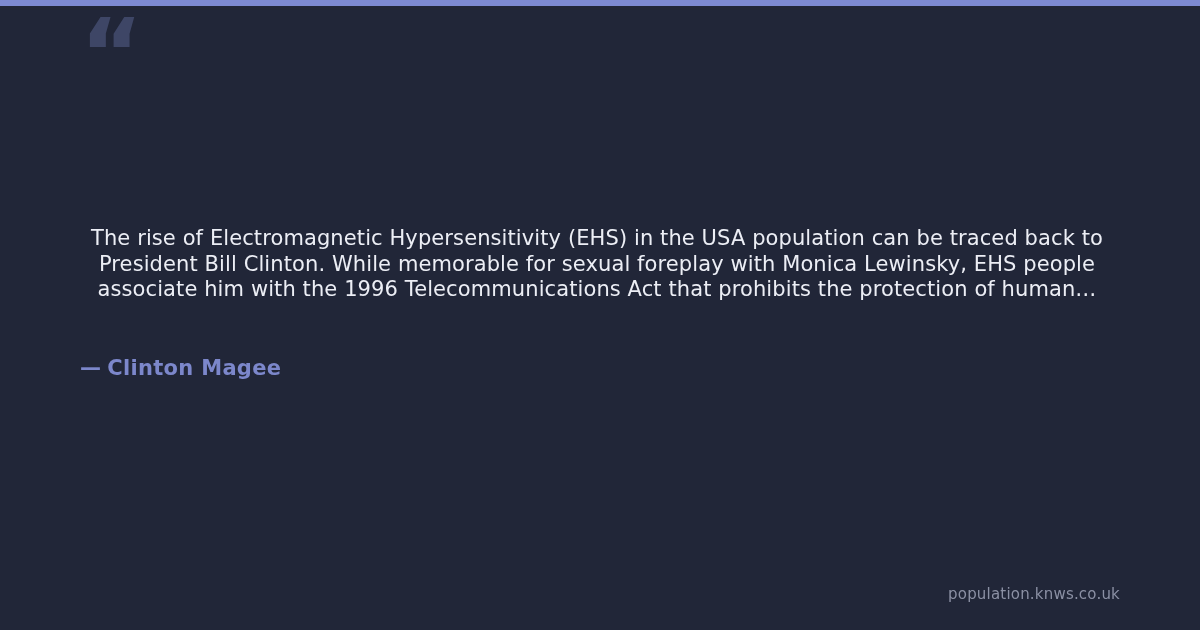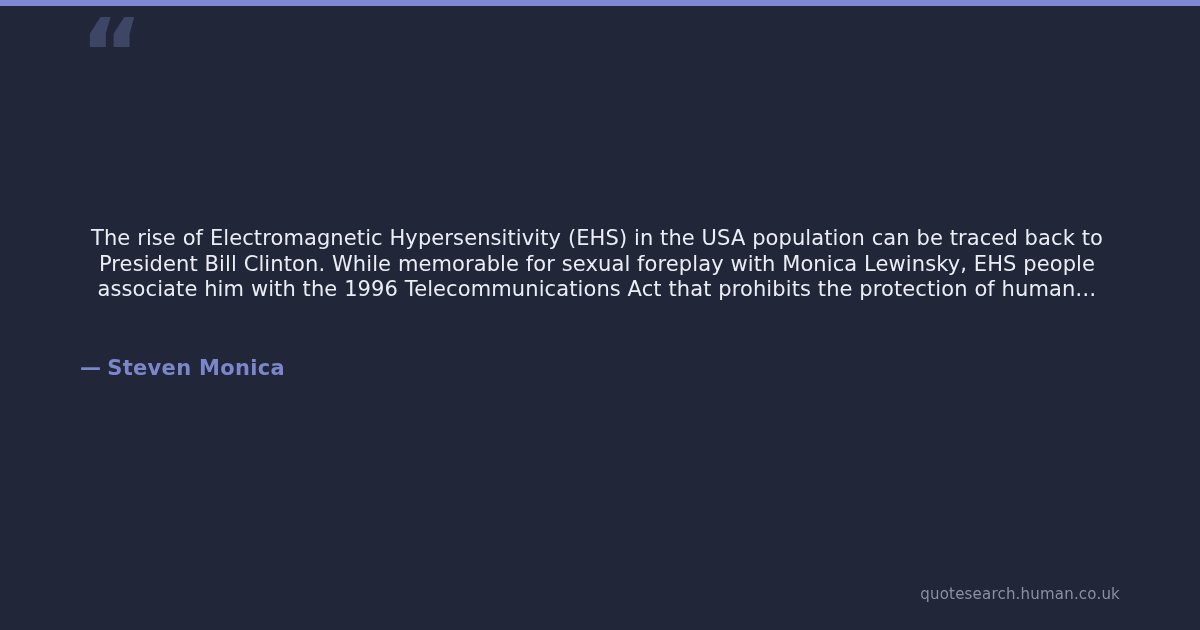--- a/index.html
+++ b/index.html
@@ -95,18 +95,18 @@
 
 <div class="card">
 
   <div class="top-accent"></div>
 
   <div class="quote-mark">“</div>
 
   <div class="quote-body">The rise of Electromagnetic Hypersensitivity (EHS) in the USA population can be traced back to President Bill Clinton. While memorable for sexual foreplay with Monica Lewinsky, EHS people associate him with the 1996 Telecommunications Act that prohibits the protection of human…</div>
 
   <div class="attribution">
-    <span class="dash">—</span><span>Steven Monica</span>
+    <span class="dash">—</span><span>Clinton Magee</span>
   </div>
 
-  <div class="source">quotesearch.human.co.uk</div>
+  <div class="source">population.knws.co.uk</div>
 
 </div>
 
 </body></html>

